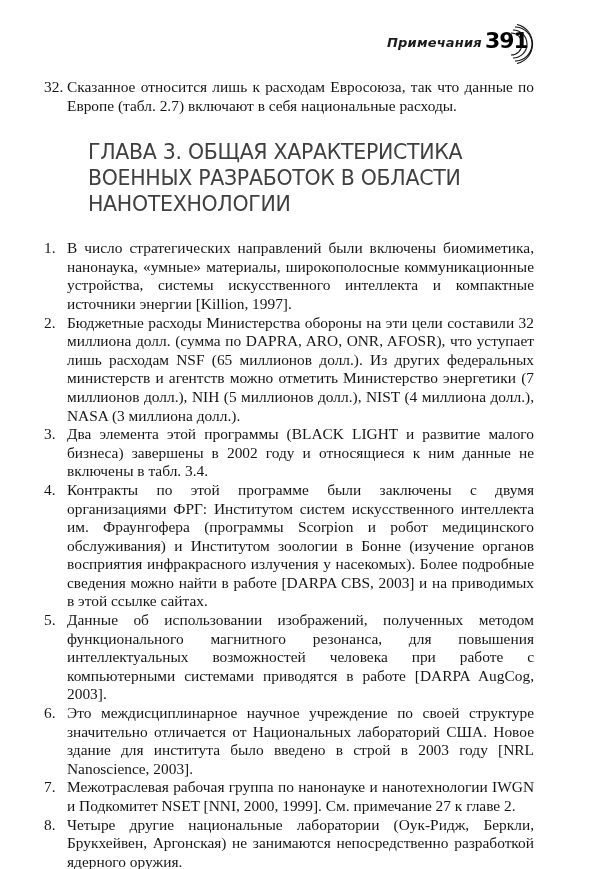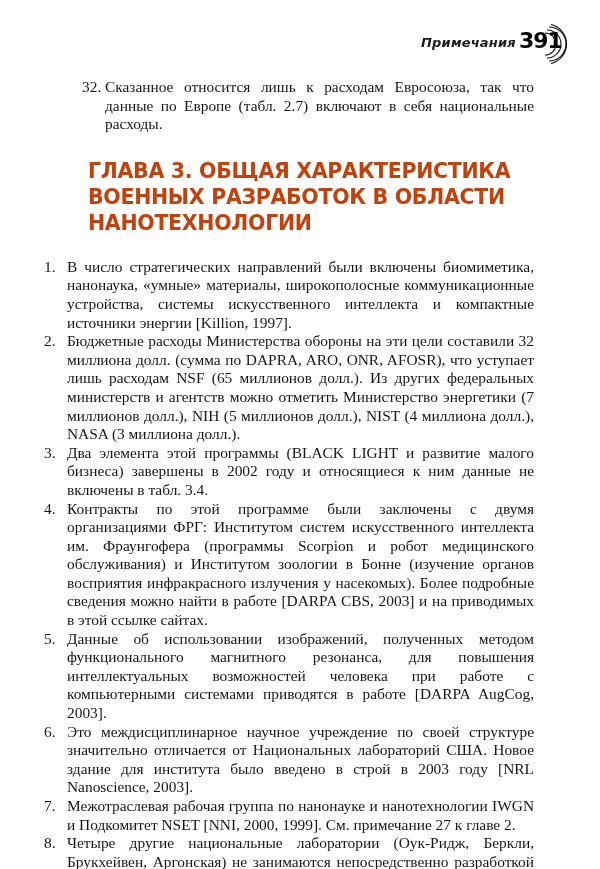--- a/index.html
+++ b/index.html
@@ -1,45 +1,45 @@
 <!DOCTYPE html>
 <html><head>
 <meta charset="utf-8">
 <style>
   html, body { margin: 0; padding: 0; background: #ffffff; }
   body {
     width: 600px; height: 869px; position: relative; overflow: hidden;
     font-family: "Liberation Serif", serif; color: #161616;
   }
   .header {
-    position: absolute; top: 24px; left: 415px; height: 40px; width: 160px;
+    position: absolute; top: 24px; left: 381px; height: 40px; width: 160px;
   }
   .running-head {
     position: absolute; left: 6px; top: 11px;
     font-family: "DejaVu Sans", sans-serif; font-style: italic; font-weight: bold;
     font-size: 13px; letter-spacing: 0.2px; color: #1c1c1c;
   }
   .page-num {
     position: absolute; left: 104px; top: 4px;
     font-family: "DejaVu Sans", sans-serif; font-weight: bold; font-size: 22px;
     letter-spacing: -1px; color: #000000;
   }
   .arcs { position: absolute; left: 128px; top: 0px; }
   .content {
     position: absolute; left: 44px; top: 78px; width: 490px;
     font-size: 15.4px; line-height: 18.6px;
   }
   .note { position: relative; padding-left: 23px; text-align: justify; }
   .note .num { position: absolute; left: 0; top: 0; }
-  .note.n32 { padding-left: 23px; margin-left: 38px; }
+  .note.n32 { padding-left: 23px; }
   .note.n32 .num { left: 0; }
   .chapter-title {
     margin: 24px 0 22px 44px; width: 440px;
-    font-family: "DejaVu Sans", sans-serif; font-weight: bold;
-    font-size: 20.5px; line-height: 26px; letter-spacing: -0.3px; color: #c2410c;
+    font-family: "DejaVu Sans", sans-serif; font-weight: normal;
+    font-size: 20.5px; line-height: 26px; letter-spacing: -0.3px; color: #404040;
   }
   .notes-list { margin: 0; padding: 0; }
   .text { display: block; }
 </style>
 </head>
 <body>
 
 <div class="header">
   <span class="running-head">Примечания</span>
   <span class="page-num">391</span>

